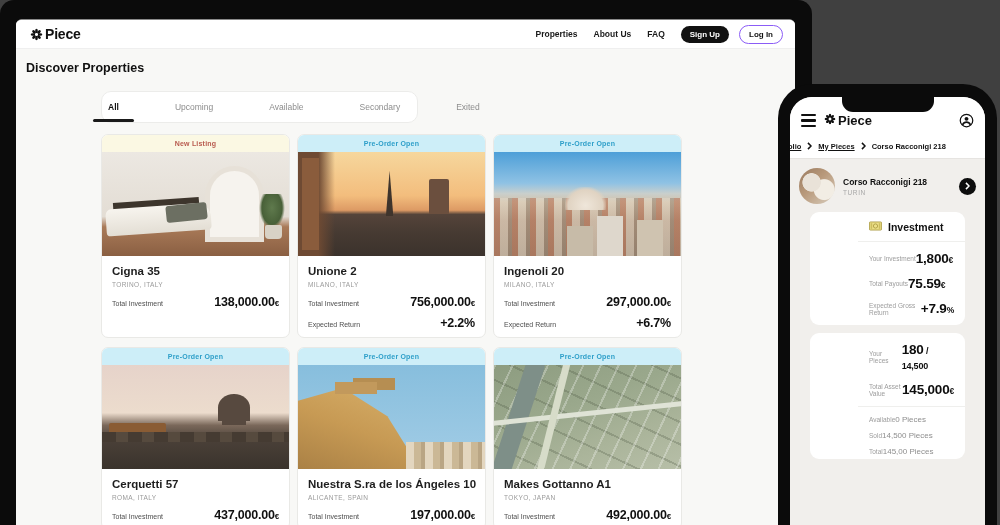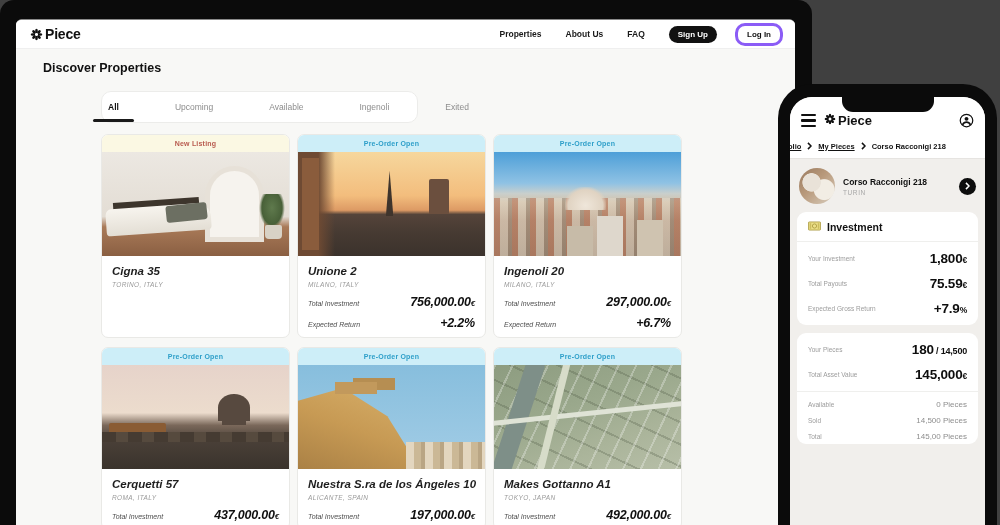--- a/index.html
+++ b/index.html
@@ -7,28 +7,28 @@
   body { font-family:"Liberation Sans", sans-serif; background:#fff; }
   #stage { position:relative; width:1000px; height:525px; overflow:hidden; background:#404040; }
 
   
   .laptop { position:absolute; left:0; top:0; width:812px; height:545px; background:#0b0b0b; border-radius:14px 14px 0 0; }
   .laptop-screen { position:absolute; left:16px; top:19px; width:779px; height:526px; background:#fff; border-radius:6px 6px 0 0; overflow:hidden; border-top:1px solid #8a8a8a; }
 
   .site-header { height:29px; background:#fff; display:flex; align-items:center; padding:0 12px 0 14px; border-bottom:1px solid #efefef; }
   .brand { display:flex; align-items:center; gap:2px; font-weight:bold; font-size:14px; color:#111; letter-spacing:-.2px; }
   .brand svg { display:block; }
-  .site-nav { margin-left:auto; display:flex; align-items:center; gap:24px; }
+  .site-nav { margin-left:auto; display:flex; align-items:center; gap:16px; }
   .nav-link { font-size:8.5px; font-weight:bold; color:#1a1a1a; cursor:pointer; }
   .pill { font-size:8px; font-weight:bold; border-radius:10px; padding:4px 9px; cursor:pointer; }
   .pill.dark { background:#111; color:#fff; }
-  .pill.light { background:#fff; color:#111; border:3px solid #8b5cf6; margin-left:-6px; }
+  .pill.light { background:#fff; color:#111; border:1px solid #8b5cf6; margin-left:-6px; }
 
   .page { background:#f8f8f6; height:497px; }
-  .page-title { padding:12px 0 0 27px; font-size:12.5px; font-weight:bold; color:#111; }
+  .page-title { padding:12px 0 0 10px; font-size:12.5px; font-weight:bold; color:#111; }
 
   .tabs { margin:16px 0 0 85px; width:317px; height:32px; background:#fff; border:1px solid #ececea; border-radius:10px; display:flex; align-items:center; justify-content:space-evenly;gap:44px; }
   .tab { position:relative; height:100%; display:flex; align-items:center; padding:0 6px; font-size:8.5px; color:#8d8d8d; cursor:pointer; }
   .tab.active { color:#111; font-weight:bold; }
   .tab.active::after { content:""; position:absolute; left:-9px; right:-9px; bottom:0; height:3px; background:#1a1a1a; border-radius:2px; }
 
   .cards { margin:11px 0 0 85px; width:590px; display:grid; grid-template-columns:repeat(3,189px); gap:9px 7px; }
   .card { background:#fff; border:1px solid #e9e9e6; border-radius:7px; overflow:hidden; cursor:pointer; }
   .badge { height:17px; display:flex; align-items:center; justify-content:center; font-size:7px; font-weight:bold; letter-spacing:.2px; }
   .badge.new { background:#fbf8e3; color:#b85a4e; }
@@ -66,21 +66,21 @@
   .ph5 .cliff { left:-4%; top:22%; width:70%; height:80%; background:linear-gradient(200deg,#d8b06a 0%,#c79a54 50%,#a87f44 100%); clip-path:polygon(0 18%, 40% 0, 74% 34%, 100% 100%, 0 100%); }
   .ph5 .castle { left:20%; top:16%; width:22%; height:12%; background:#c2995c; box-shadow:18px -4px 0 #b68e52; }
   .ph5 .town { left:58%; top:74%; width:42%; height:26%; background:repeating-linear-gradient(90deg,#e3d6bf 0 8px,#cbb896 8px 15px,#b9a584 15px 19px); }
   
   .ph6 { background:linear-gradient(160deg,#8d9c80 0%,#9aa88c 40%,#aab49a 70%,#b7bfa8 100%); }
   .ph6 .tex { left:0; top:0; width:100%; height:100%; background:repeating-linear-gradient(115deg, rgba(255,255,255,.28) 0 2px, transparent 2px 16px), repeating-linear-gradient(25deg, rgba(70,80,60,.25) 0 2px, transparent 2px 20px); }
   .ph6 .river { left:8%; top:-10%; width:10%; height:120%; background:#7e8f88; transform:rotate(18deg); border-radius:8px; }
   .ph6 .road { left:-10%; top:44%; width:120%; height:5%; background:#dfe3d6; transform:rotate(-6deg); }
   .ph6 .road2 { left:30%; top:-10%; width:4%; height:120%; background:#d7dcc9; transform:rotate(14deg); }
 
-  .card-body { padding:9px 10px 7px;font-style:italic; }
+  .card-body { padding:9px 10px 7px; }
   .prop-name { font-size:11.5px; font-weight:bold; color:#1e1e1e; white-space:nowrap; }
   .prop-loc { font-size:6.5px; color:#9a9a9a; letter-spacing:.4px; margin-top:4px; }
   .stat { display:flex; justify-content:space-between; align-items:baseline; margin-top:7px; }
   .stat-label { font-size:7px; color:#4e4e4e; }
   .stat-value { font-size:12.5px; font-weight:bold; color:#101010; letter-spacing:-.2px; }
   .stat-value .unit { font-size:8px; font-weight:bold; }
 
   
   .phone { position:absolute; left:778px; top:84px; width:219px; height:460px; background:#0b0b0b; border-radius:34px 34px 0 0; z-index:5; }
   .phone-screen { position:absolute; left:12px; top:13px; width:195px; height:447px; background:#f1efec; border-radius:22px 22px 0 0; overflow:hidden; }
@@ -100,23 +100,23 @@
 
   .prop-row { display:flex; align-items:center; gap:8px; padding:9px 9px 8px; cursor:pointer; }
   .avatar { width:36px; height:36px; border-radius:50%; flex:none;
     background:radial-gradient(circle at 35% 40%, #e9e2d8 0 28%, transparent 30%),
                radial-gradient(circle at 70% 60%, #f2ede4 0 30%, transparent 33%),
                linear-gradient(135deg,#9a7a5e 0%,#b99a7c 45%,#d9cfc0 100%); }
   .prow-name { font-size:8.5px; font-weight:bold; color:#111; }
   .prow-loc { font-size:6.5px; color:#a8a8a8; letter-spacing:.6px; margin-top:2px; }
   .circle-btn { margin-left:auto; width:17px; height:17px; border-radius:50%; background:#0d0d0d; display:flex; align-items:center; justify-content:center; cursor:pointer; flex:none; }
 
-  .pcard { background:#fff; border-radius:9px; margin:0 7px 8px; overflow:hidden; }
+  .pcard { background:#fff; border-radius:9px; margin:0 20px 8px; overflow:hidden;padding-left:48px; }
   .pcard-head { display:flex; align-items:center; gap:6px; padding:9px 11px 8px; border-bottom:1px solid #efefed; font-size:10.5px; font-weight:bold; color:#111; }
-  .prow { display:flex; justify-content:space-between; align-items:center; padding:5px 11px;gap:6px; }
+  .prow { display:flex; align-items:center; padding:5px 11px; }
   .prow-label { font-size:6.5px; color:#9c9c9c; }
   .prow-val { font-size:13.5px; font-weight:bold; color:#0e0e0e; letter-spacing:-.2px; }
   .prow-val .unit { font-size:8.5px; }
   .prow-val .frac { font-size:9px; }
   .rows-main { padding:4px 0; }
   .rows-sub { border-top:1px solid #efefed; padding:4px 0 0; }
   .rows-sub .prow { padding:3.5px 11px; }
   .rows-sub .prow-val { font-size:8px; font-weight:normal; color:#8e8e8e; letter-spacing:0; }
   .cta { display:flex; align-items:center; justify-content:center; gap:6px; padding:9px 0 10px; border-top:1px solid #efefed; font-size:9.5px; font-weight:bold; color:#0d0d0d; cursor:pointer; }
   .cta .circle-btn { margin-left:0; width:14px; height:14px; }
@@ -157,39 +157,43 @@
         </div>
       </div>
 
       <div class="page">
         <div class="page-title">Discover Properties</div>
 
         <div class="tabs">
           <span class="tab active">All</span>
           <span class="tab">Upcoming</span>
           <span class="tab">Available</span>
-          <span class="tab">Ingenoli</span>
+          <span class="tab">Secondary</span>
           <span class="tab">Exited</span>
         </div>
 
         <div class="cards">
 
           <div class="card">
             <div class="badge new">New Listing</div>
             <div class="photo ph1">
                 <i class="arch"></i>
                 <i class="bedhead"></i>
                 <i class="bed"></i>
                 <i class="blanket"></i>
                 <i class="plant"></i>
                 <i class="pot"></i>
               </div>
             <div class="card-body">
               <div class="prop-name">Cigna 35</div>
               <div class="prop-loc">TORINO, ITALY</div>
+              <div class="stat">
+                  <span class="stat-label">Total Investment</span>
+                  <span class="stat-value"><span>138,000.00</span><span class="unit">€</span></span>
+                </div>
             </div>
           </div>
 
           <div class="card">
             <div class="badge pre">Pre-Order Open</div>
             <div class="photo ph2">
                 <i class="spire"></i>
                 <i class="block"></i>
                 <i class="fg"></i>
                 <i class="fg2"></i>

